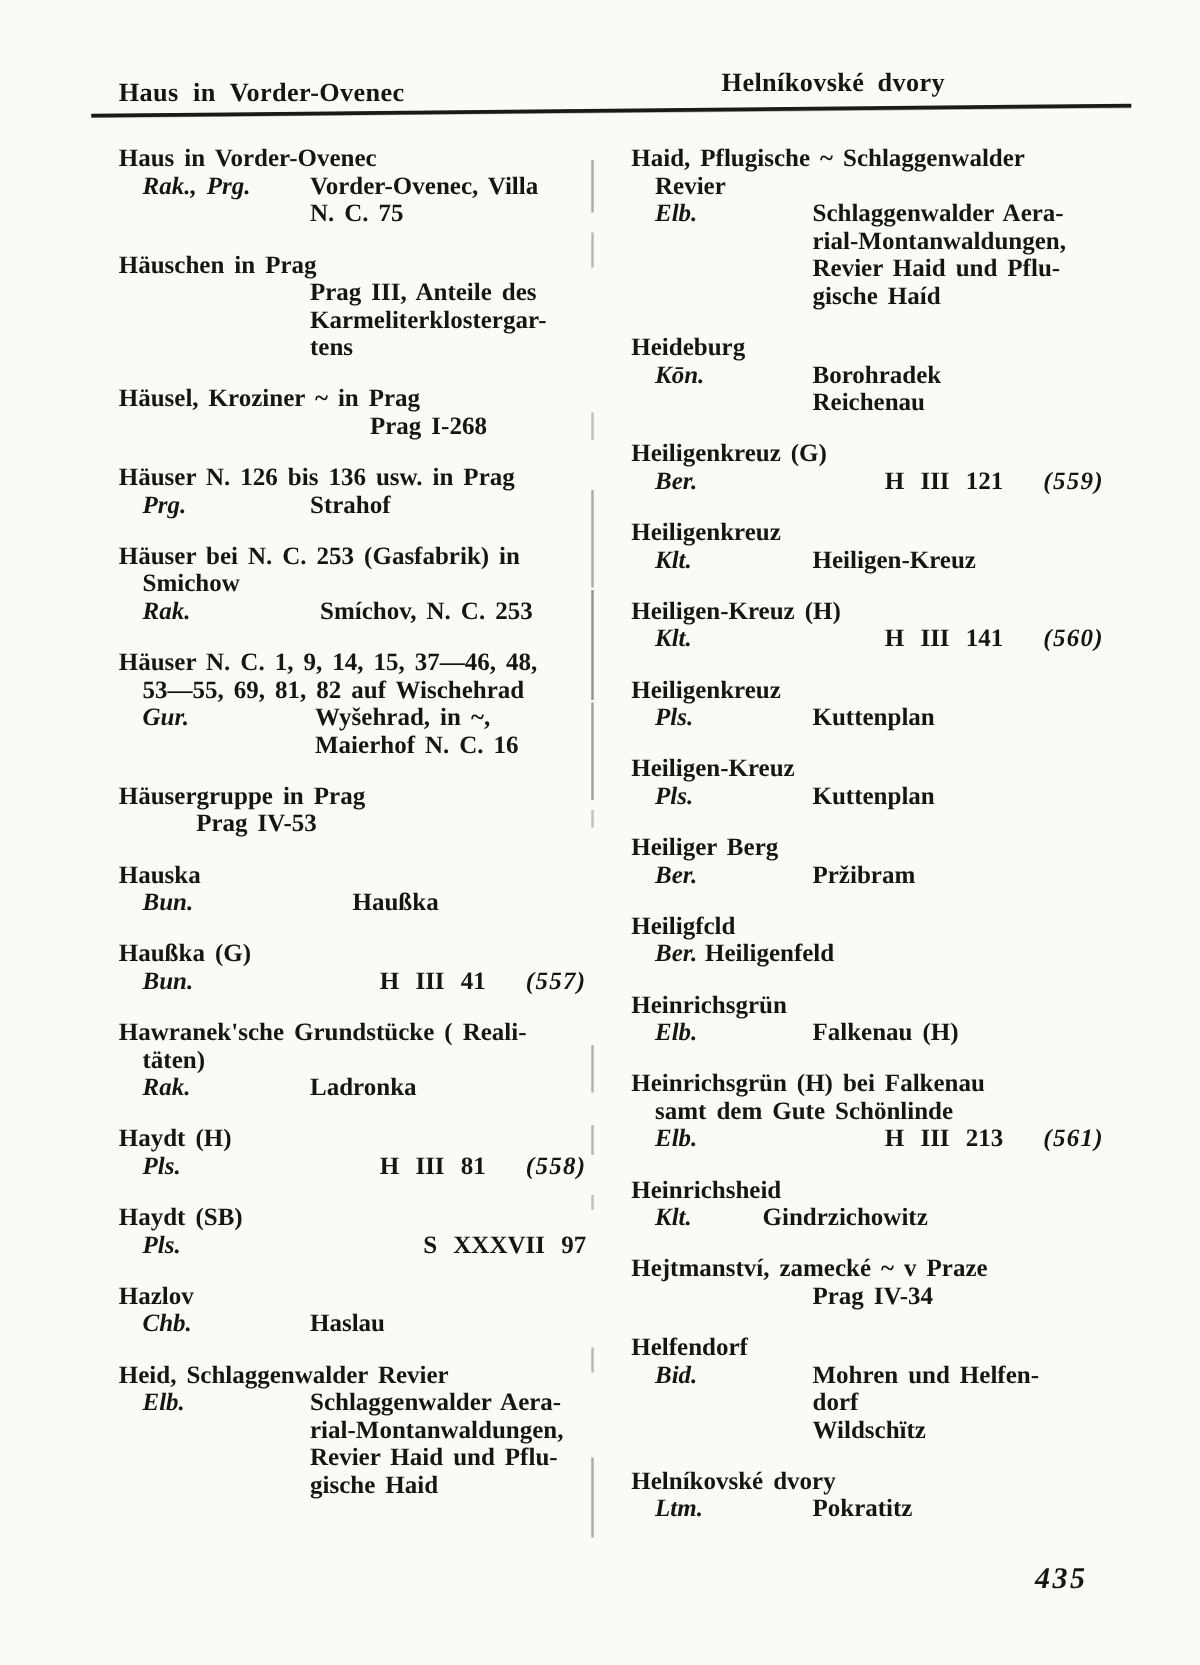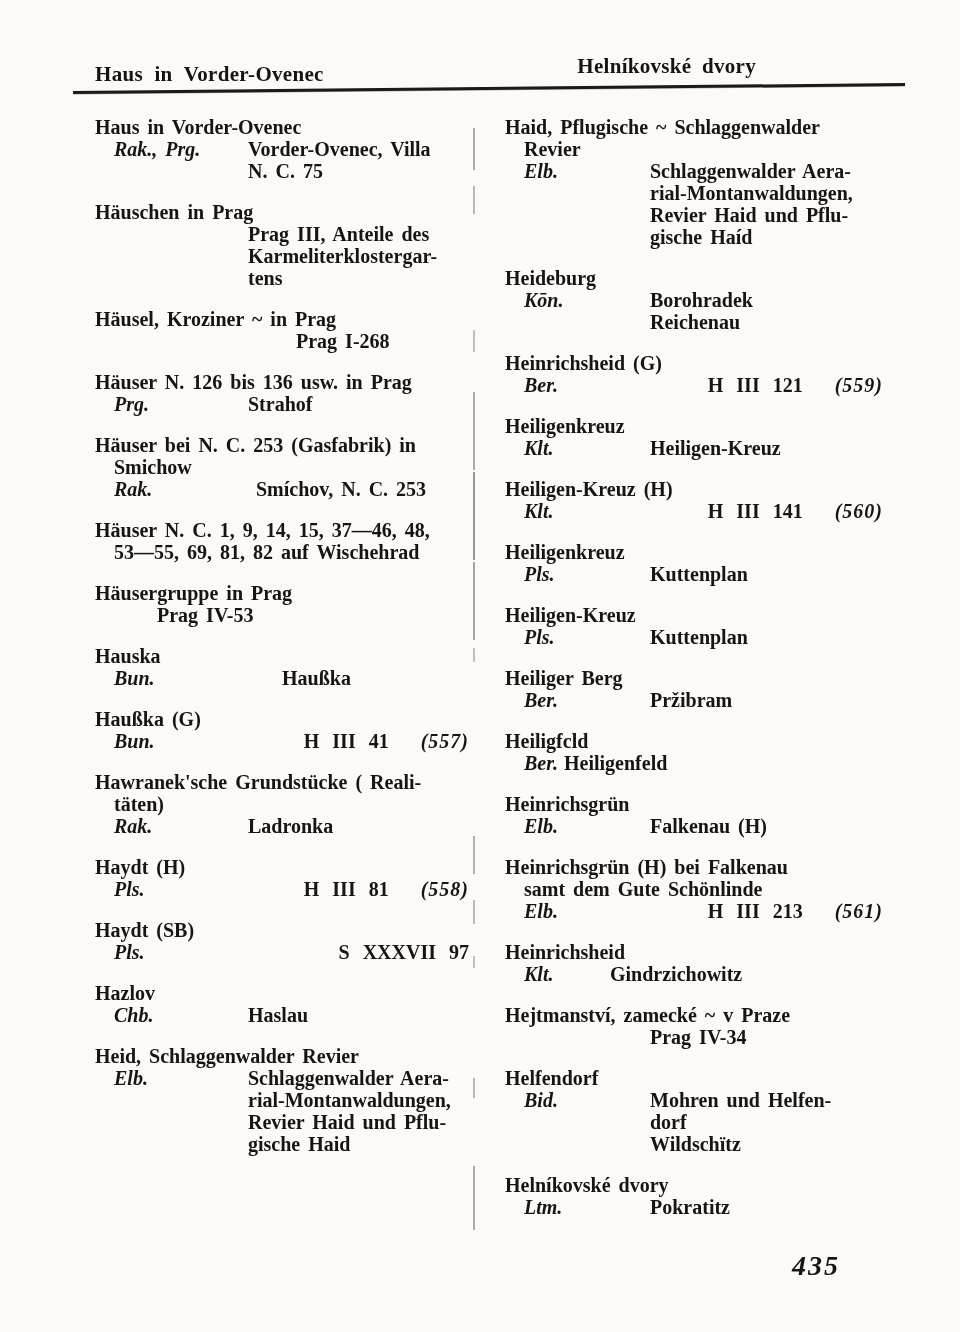--- a/index.html
+++ b/index.html
@@ -90,23 +90,23 @@
   }
   
   .gutter-mark {
     position: absolute;
     left: 473px;
     width: 2px;
     background: rgba(30,28,24,0.65);
   }
   .page-number {
     position: absolute;
-    left: 792px;
+    left: 828px;
     top: 1250px;
-    font-size: 28px;
+    font-size: 24px;
     font-weight: 700;
     font-style: italic;
     letter-spacing: 2px;
   }
 </style>
 </head>
 <body>
 
 <div id="page">
   <div class="header-left">Haus in Vorder-Ovenec</div>
@@ -157,20 +157,27 @@
         <div class="row">
           <span class="abbr">Rak.</span>
           <div class="desc" style="margin-left: 161px;">
             <div>Smíchov, N. C. 253</div>
           </div>
         </div>
       </div>
       <div class="entry">
         <div class="hw">Häuser N. C. 1, 9, 14, 15, 37—46, 48,</div>
         <div class="hw cont">53—55, 69, 81, 82 auf Wischehrad</div>
+        <div class="row">
+          <span class="abbr">Gur.</span>
+          <div class="desc" style="margin-left: 157px;">
+            <div>Wyšehrad, in ~,</div>
+            <div>Maierhof N. C. 16</div>
+          </div>
+        </div>
       </div>
       <div class="entry">
         <div class="hw">Häusergruppe in Prag</div>
         <div class="row">
           <div class="desc" style="margin-left: 62px;">
             <div>Prag IV-53</div>
           </div>
         </div>
       </div>
       <div class="entry">
@@ -253,21 +260,21 @@
         <div class="hw">Heideburg</div>
         <div class="row">
           <span class="abbr">Kōn.</span>
           <div class="desc" style="margin-left: 145px;">
             <div>Borohradek</div>
             <div>Reichenau</div>
           </div>
         </div>
       </div>
       <div class="entry">
-        <div class="hw">Heinrichsheid (G)</div>
+        <div class="hw">Heiligenkreuz (G)</div>
         <div class="row">
           <span class="abbr">Ber.</span>
           <span class="refwrap"><span class="ref">H III 121</span><span class="note">(559)</span></span>
         </div>
       </div>
       <div class="entry">
         <div class="hw">Heiligenkreuz</div>
         <div class="row">
           <span class="abbr">Klt.</span>
           <div class="desc" style="margin-left: 145px;">

